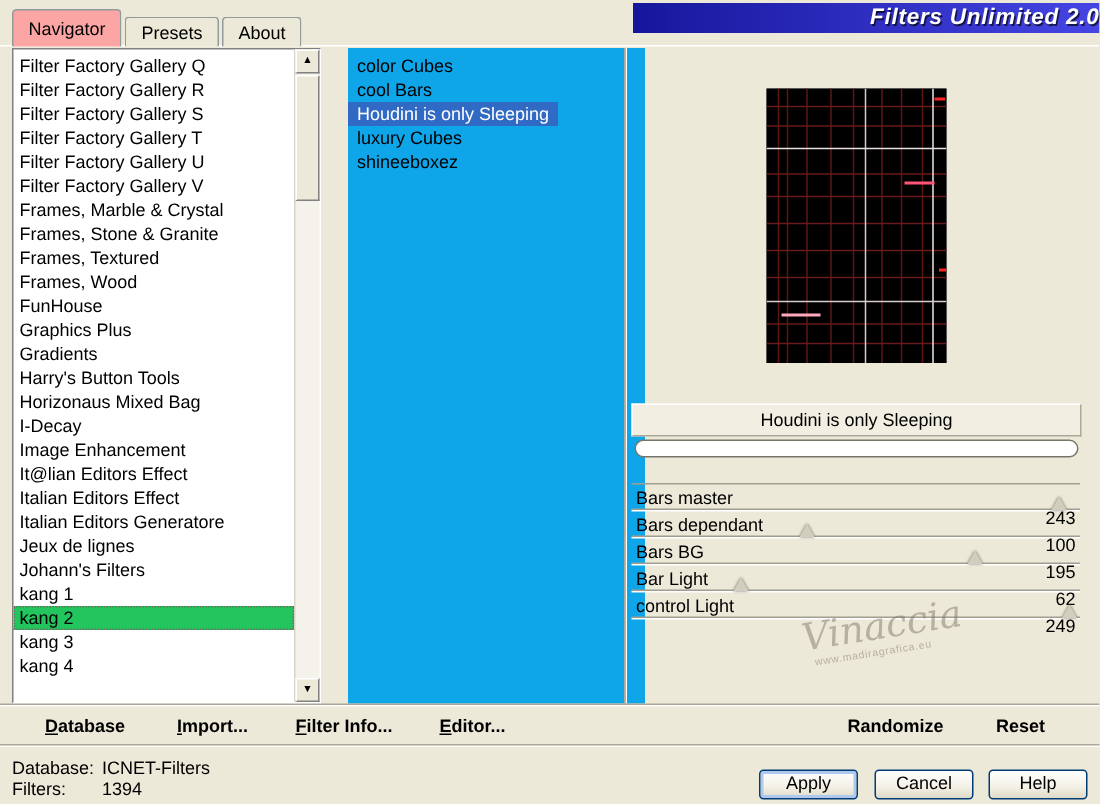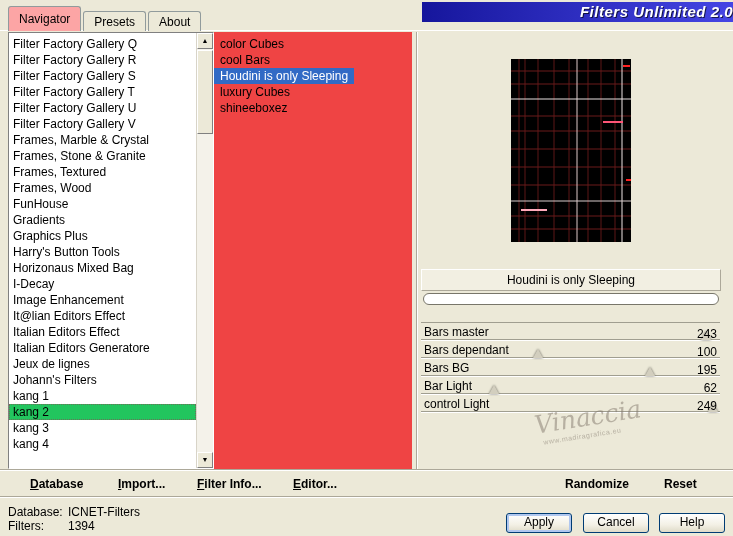--- a/index.html
+++ b/index.html
@@ -54,21 +54,21 @@
   }
   .sb-btn.up { top: 0; }
   .sb-btn.down { bottom: 0; }
   .sb-thumb {
     position: absolute; left: 0; top: 17px; width: 16px; height: 84px;
     background: var(--dialog_bg, #ece9d8);
     border: 1px solid; border-color: #fff #808080 #808080 #fff;
   }
 
   
-  .filter-list { position: absolute; left: 214px; top: 32px; width: 198px; height: 437px; background: #ef4444; padding-top: 4px; }
+  .filter-list { position: absolute; left: 232px; top: 32px; width: 198px; height: 437px; background: #0ea5e9; padding-top: 4px; }
   .filter-list .list-item { padding: 0 6px; }
   .filter-selected { background: var(--selection, #316ac5); color: #fff; width: fit-content; padding-right: 8px; }
 
   .vdiv { position: absolute; left: 416px; top: 32px; height: 437px; width: 2px;
           border-left: 1px solid #aca899; border-right: 1px solid #fff; }
 
   
   .preview { position: absolute; left: 511px; top: 59px; width: 120px; height: 183px; background: #000; }
   .preview svg { display: block; width: 100%; height: 100%; }
 
@@ -80,21 +80,21 @@
   }
   .progress {
     position: absolute; left: 423px; top: 293px; width: 296px; height: 12px;
     background: #fff; border: 1px solid #78766a; border-radius: 7px;
   }
 
   
   .sliders { position: absolute; left: 421px; top: 322px; width: 299px; border-top: 1px solid #a09e90; }
   .srow { position: relative; height: 18px; border-bottom: 1px solid #fff; }
   .slabel { position: absolute; left: 3px; top: 2px; }
-  .svalue { position: absolute; right: 3px; top: 4px; margin-left: 26px; }
+  .svalue { position: absolute; right: 3px; top: 15px; margin-left: 26px; }
   .strack { position: absolute; left: 0; right: 0; bottom: 0; height: 1px; background: #a09e90; }
   .thumb {
     position: absolute; bottom: 0; width: 0; height: 0; transform: translateX(-50%);
     border-left: 5px solid transparent; border-right: 5px solid transparent;
     border-bottom: 9px solid #d2cebe;
     filter: drop-shadow(0 0 1px #66645a);
   }
 
   
   .watermark {
@@ -151,22 +151,22 @@
         <div class="list-item">Filter Factory Gallery R</div>
         <div class="list-item">Filter Factory Gallery S</div>
         <div class="list-item">Filter Factory Gallery T</div>
         <div class="list-item">Filter Factory Gallery U</div>
         <div class="list-item">Filter Factory Gallery V</div>
         <div class="list-item">Frames, Marble &amp; Crystal</div>
         <div class="list-item">Frames, Stone &amp; Granite</div>
         <div class="list-item">Frames, Textured</div>
         <div class="list-item">Frames, Wood</div>
         <div class="list-item">FunHouse</div>
+        <div class="list-item">Graphics Plus</div>
         <div class="list-item">Gradients</div>
-        <div class="list-item">Graphics Plus</div>
         <div class="list-item">Harry's Button Tools</div>
         <div class="list-item">Horizonaus Mixed Bag</div>
         <div class="list-item">I-Decay</div>
         <div class="list-item">Image Enhancement</div>
         <div class="list-item">It@lian Editors Effect</div>
         <div class="list-item">Italian Editors Effect</div>
         <div class="list-item">Italian Editors Generatore</div>
         <div class="list-item">Jeux de lignes</div>
         <div class="list-item">Johann's Filters</div>
         <div class="list-item">kang 1</div>

